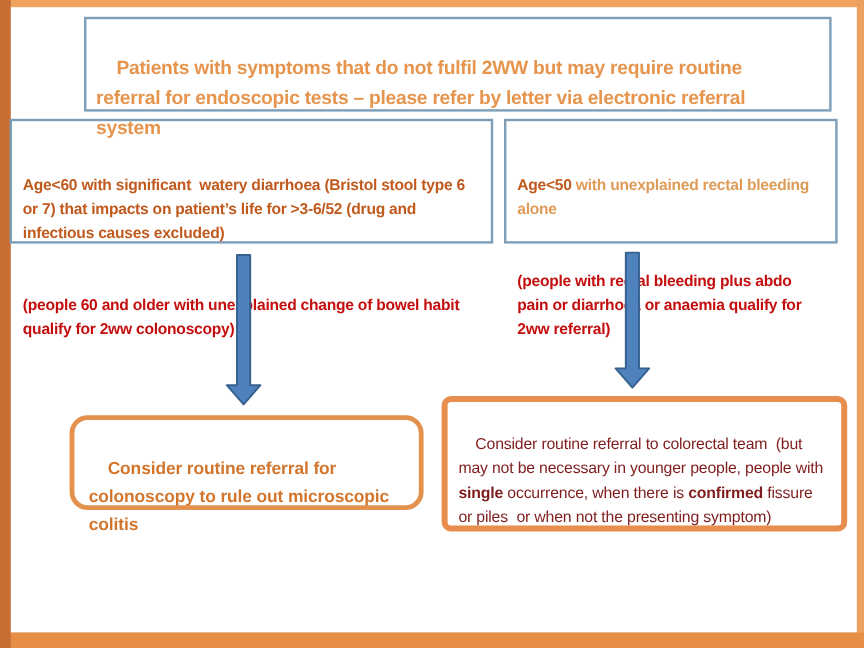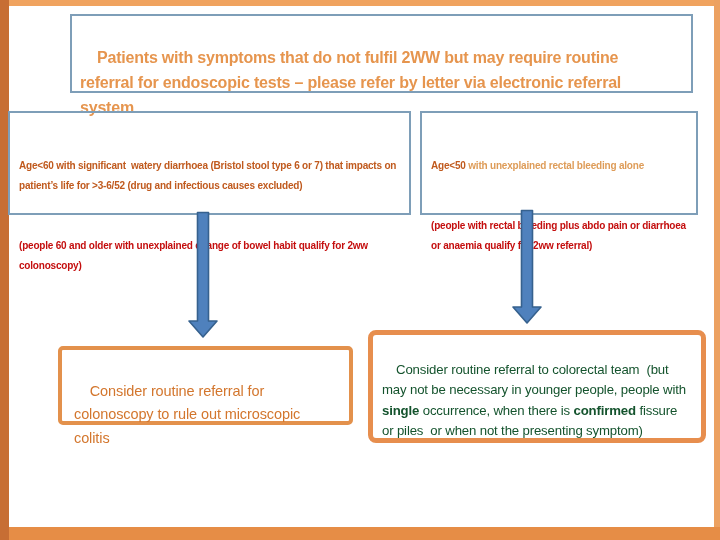--- a/index.html
+++ b/index.html
@@ -25,49 +25,49 @@
   .frame-left{position:absolute;left:0;top:0;width:9px;height:540px;background:#C76E34;}
 
   .title-box{
     position:absolute;left:70px;top:14px;width:623px;height:79px;
     border:2px solid var(--box-border);box-sizing:border-box;
     padding:4px 16px 0 8px;
     color:var(--title-orange);font-weight:bold;font-size:16px;line-height:25px;
     letter-spacing:-0.2px;white-space:pre-wrap;
   }
   .criteria{
-    position:absolute;top:111px;height:104px;
+    position:absolute;top:99px;height:104px;
     border:2px solid var(--box-border);box-sizing:border-box;
-    padding:3px 9px;font-size:10px;line-height:20px;font-weight:bold;
+    padding:3px 9px;font-size:13px;line-height:20px;font-weight:bold;
     letter-spacing:-0.2px;white-space:pre-wrap;
   }
   .criteria-left{left:8px;width:403px;}
   .criteria-right{left:420px;width:278px;}
   .criteria p{margin:0;}
   .txt-orange{color:var(--ink-orange);margin-top:36px;}
   .txt-soft{color:var(--soft-orange);}
   .txt-red{color:var(--alert-red);}
 
   .arrow-svg{position:absolute;}
   .arrow-left{left:185px;top:211px;}
   .arrow-right{left:509px;top:209px;}
 
   .callout{
     box-sizing:border-box;position:absolute;background:#fff;
   }
   .callout-left{
     left:58px;top:346px;width:295px;height:79px;
-    border:4px solid #E3914C;border-radius:5px;
+    border:4px solid #E3914C;border-radius:15px;
     padding:6px 12px;color:var(--callout-text);
-    font-size:14.5px;line-height:23.5px;letter-spacing:-0.1px;white-space:pre-wrap;
+    font-size:14.5px;line-height:23.5px;letter-spacing:-0.1px;white-space:pre-wrap;font-weight:bold;
   }
   .callout-right{
     left:368px;top:330px;width:338px;height:113px;
     border:5px solid var(--callout-border);border-radius:8px;
-    padding:4px 9px;color:#14532d;
+    padding:4px 9px;color:#7f1d1d;
     font-size:13.2px;line-height:20.5px;letter-spacing:-0.15px;white-space:pre-wrap;
   }
   .callout-right b{font-weight:bold;}
 </style>
 </head>
 <body>
 
 <div class="slide">
 
   <div class="frame-top"></div>

